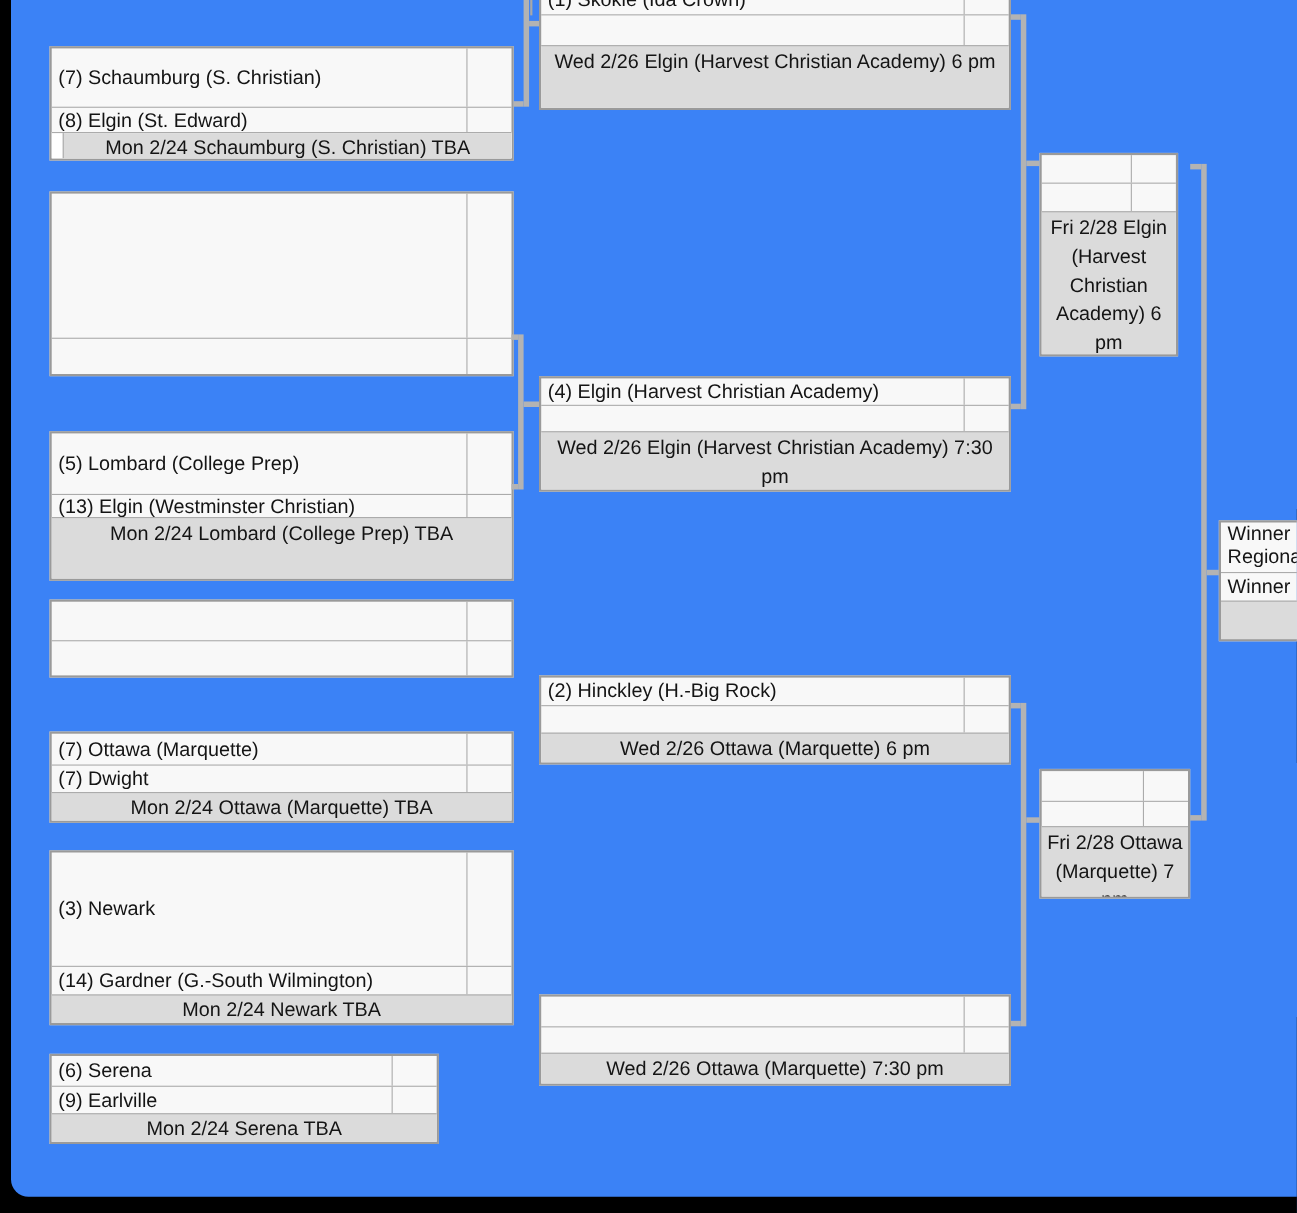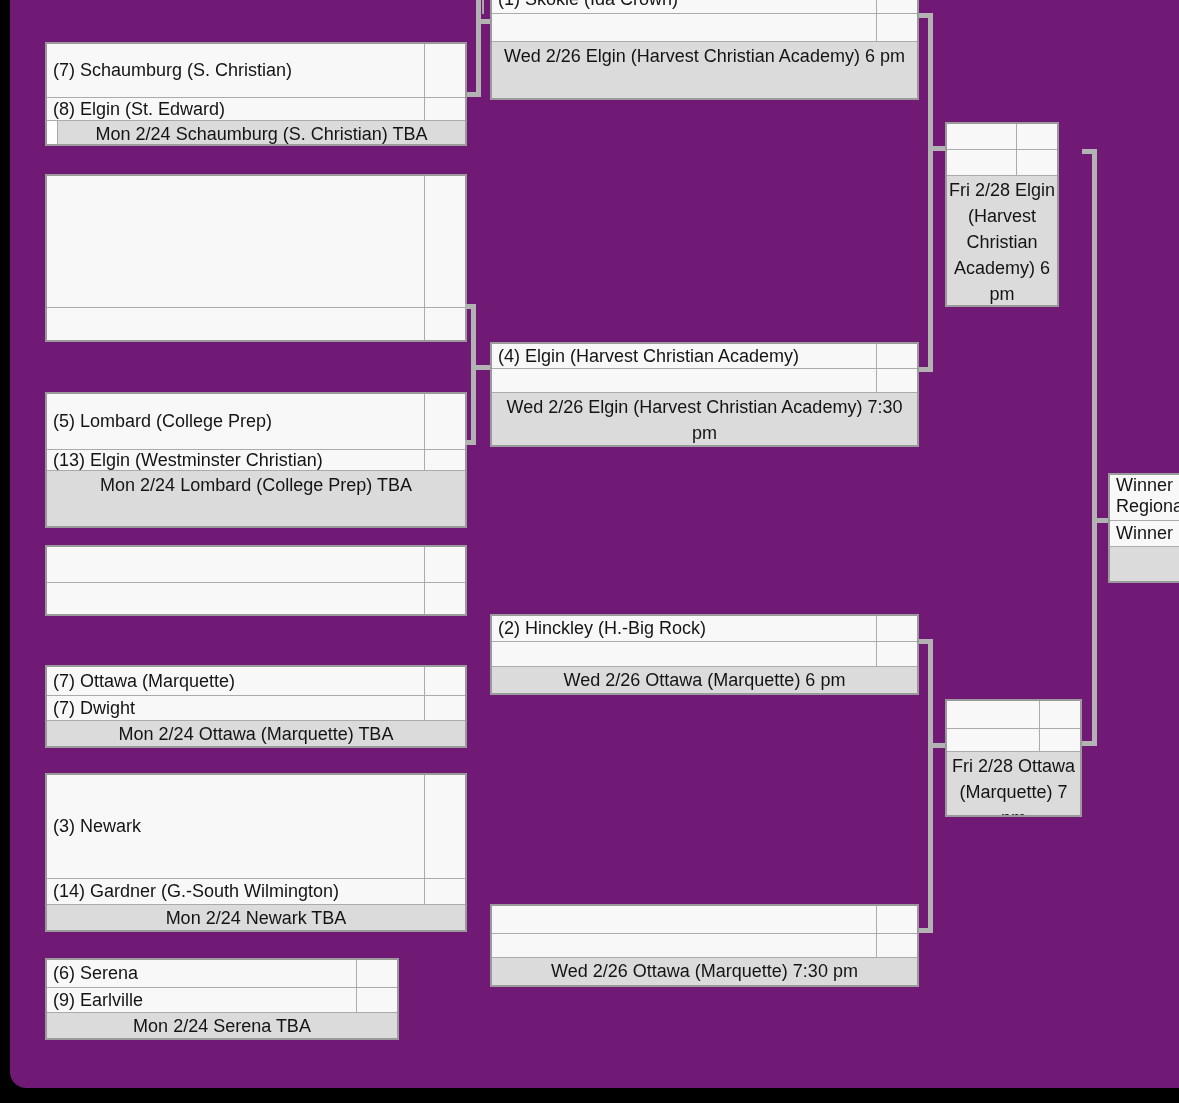--- a/index.html
+++ b/index.html
@@ -6,21 +6,21 @@
   body{
     width:1179px;height:1103px;
     background:#000;
     overflow:hidden;
     position:relative;
     font-family:"Liberation Sans",sans-serif;
   }
   .page{
     position:absolute;left:10px;top:0;
     width:1169px;height:1088px;
-    background:#701a75;
+    background:#3b82f6;
     border-bottom-left-radius:16px;
     overflow:hidden;
   }
   .bracket{
     position:absolute;left:-10px;top:0;
     width:1179px;height:1088px;
   }
   .mbox{
     position:absolute;
     box-sizing:border-box;
@@ -208,21 +208,21 @@
         <span class="tname"></span>
         <span class="score"></span>
       </div>
       <div class="row" style="height:24px">
         <span class="tname"></span>
         <span class="score"></span>
       </div>
       <div class="row info tight" style="flex:1">Wed 2/26 Ottawa (Marquette) 7:30 pm</div>
     </div>
 
-    <div class="mbox" style="left:945px;top:122px;width:114px;height:185px">
+    <div class="mbox" style="left:945px;top:139px;width:126px;height:185px">
       <div class="row" style="height:25px">
         <span class="tname"></span>
         <span class="score"></span>
       </div>
       <div class="row" style="height:26px">
         <span class="tname"></span>
         <span class="score"></span>
       </div>
       <div class="row info" style="flex:1">Fri 2/28 Elgin (Harvest Christian Academy) 6 pm</div>
     </div>

